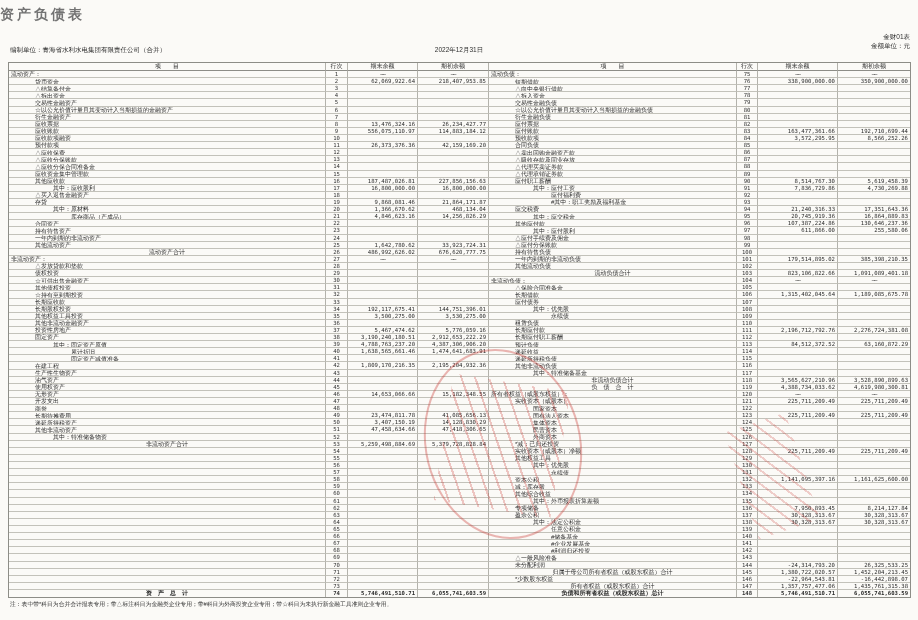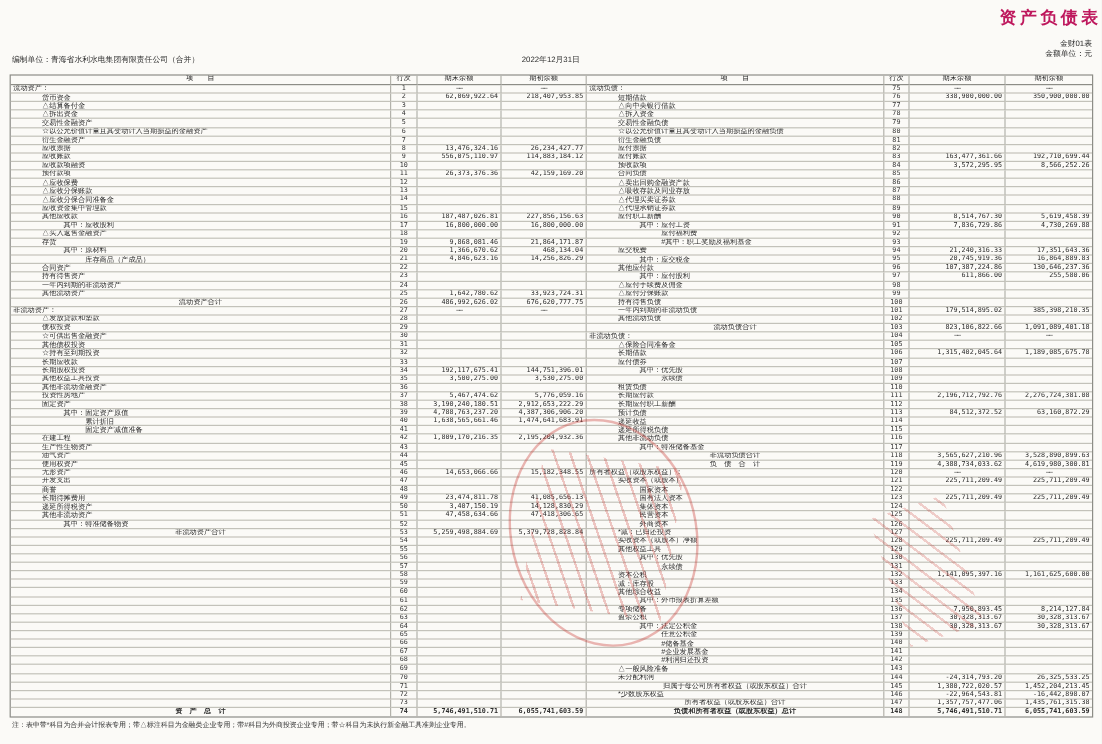--- a/index.html
+++ b/index.html
@@ -1,20 +1,20 @@
 <!DOCTYPE html>
 <html><head>
 <meta charset="utf-8">
 <style>
   html,body{margin:0;padding:0;}
   body{width:918px;height:620px;overflow:hidden;background:#e8e8e6;}
   .page{position:relative;width:918px;height:620px;background:#fbfaf7;
         font-family:"Liberation Sans",sans-serif;color:#2b2b2b;}
-  .title{position:absolute;top:6px;left:0;width:100%;text-align:right;
-         font-size:14px;font-weight:bold;letter-spacing:3px;color:#be185d;}
+  .title{position:absolute;top:6px;left:0;width:100%;text-align:left;
+         font-size:14px;font-weight:bold;letter-spacing:3px;color:#737373;}
   .meta{position:absolute;top:32px;left:8px;right:8px;height:24px;font-size:6.5px;color:#2e2e2e;}
   .meta .unit{position:absolute;left:2px;bottom:1px;}
   .meta .date{position:absolute;left:0;width:100%;text-align:center;bottom:1px;font-size:6.5px;}
   .meta .right{position:absolute;right:0;top:0;text-align:right;line-height:9px;font-size:6.5px;}
   .tbl{position:absolute;left:8px;top:62px;width:901px;border:1px solid #8d8d87;
        display:flex;background:#fbfaf7;}
   .side{display:flex;flex-direction:column;}
   .sideL{width:480px;}
   .sideR{width:421px;}
   .trow{display:flex;height:7.122px;box-sizing:border-box;}

